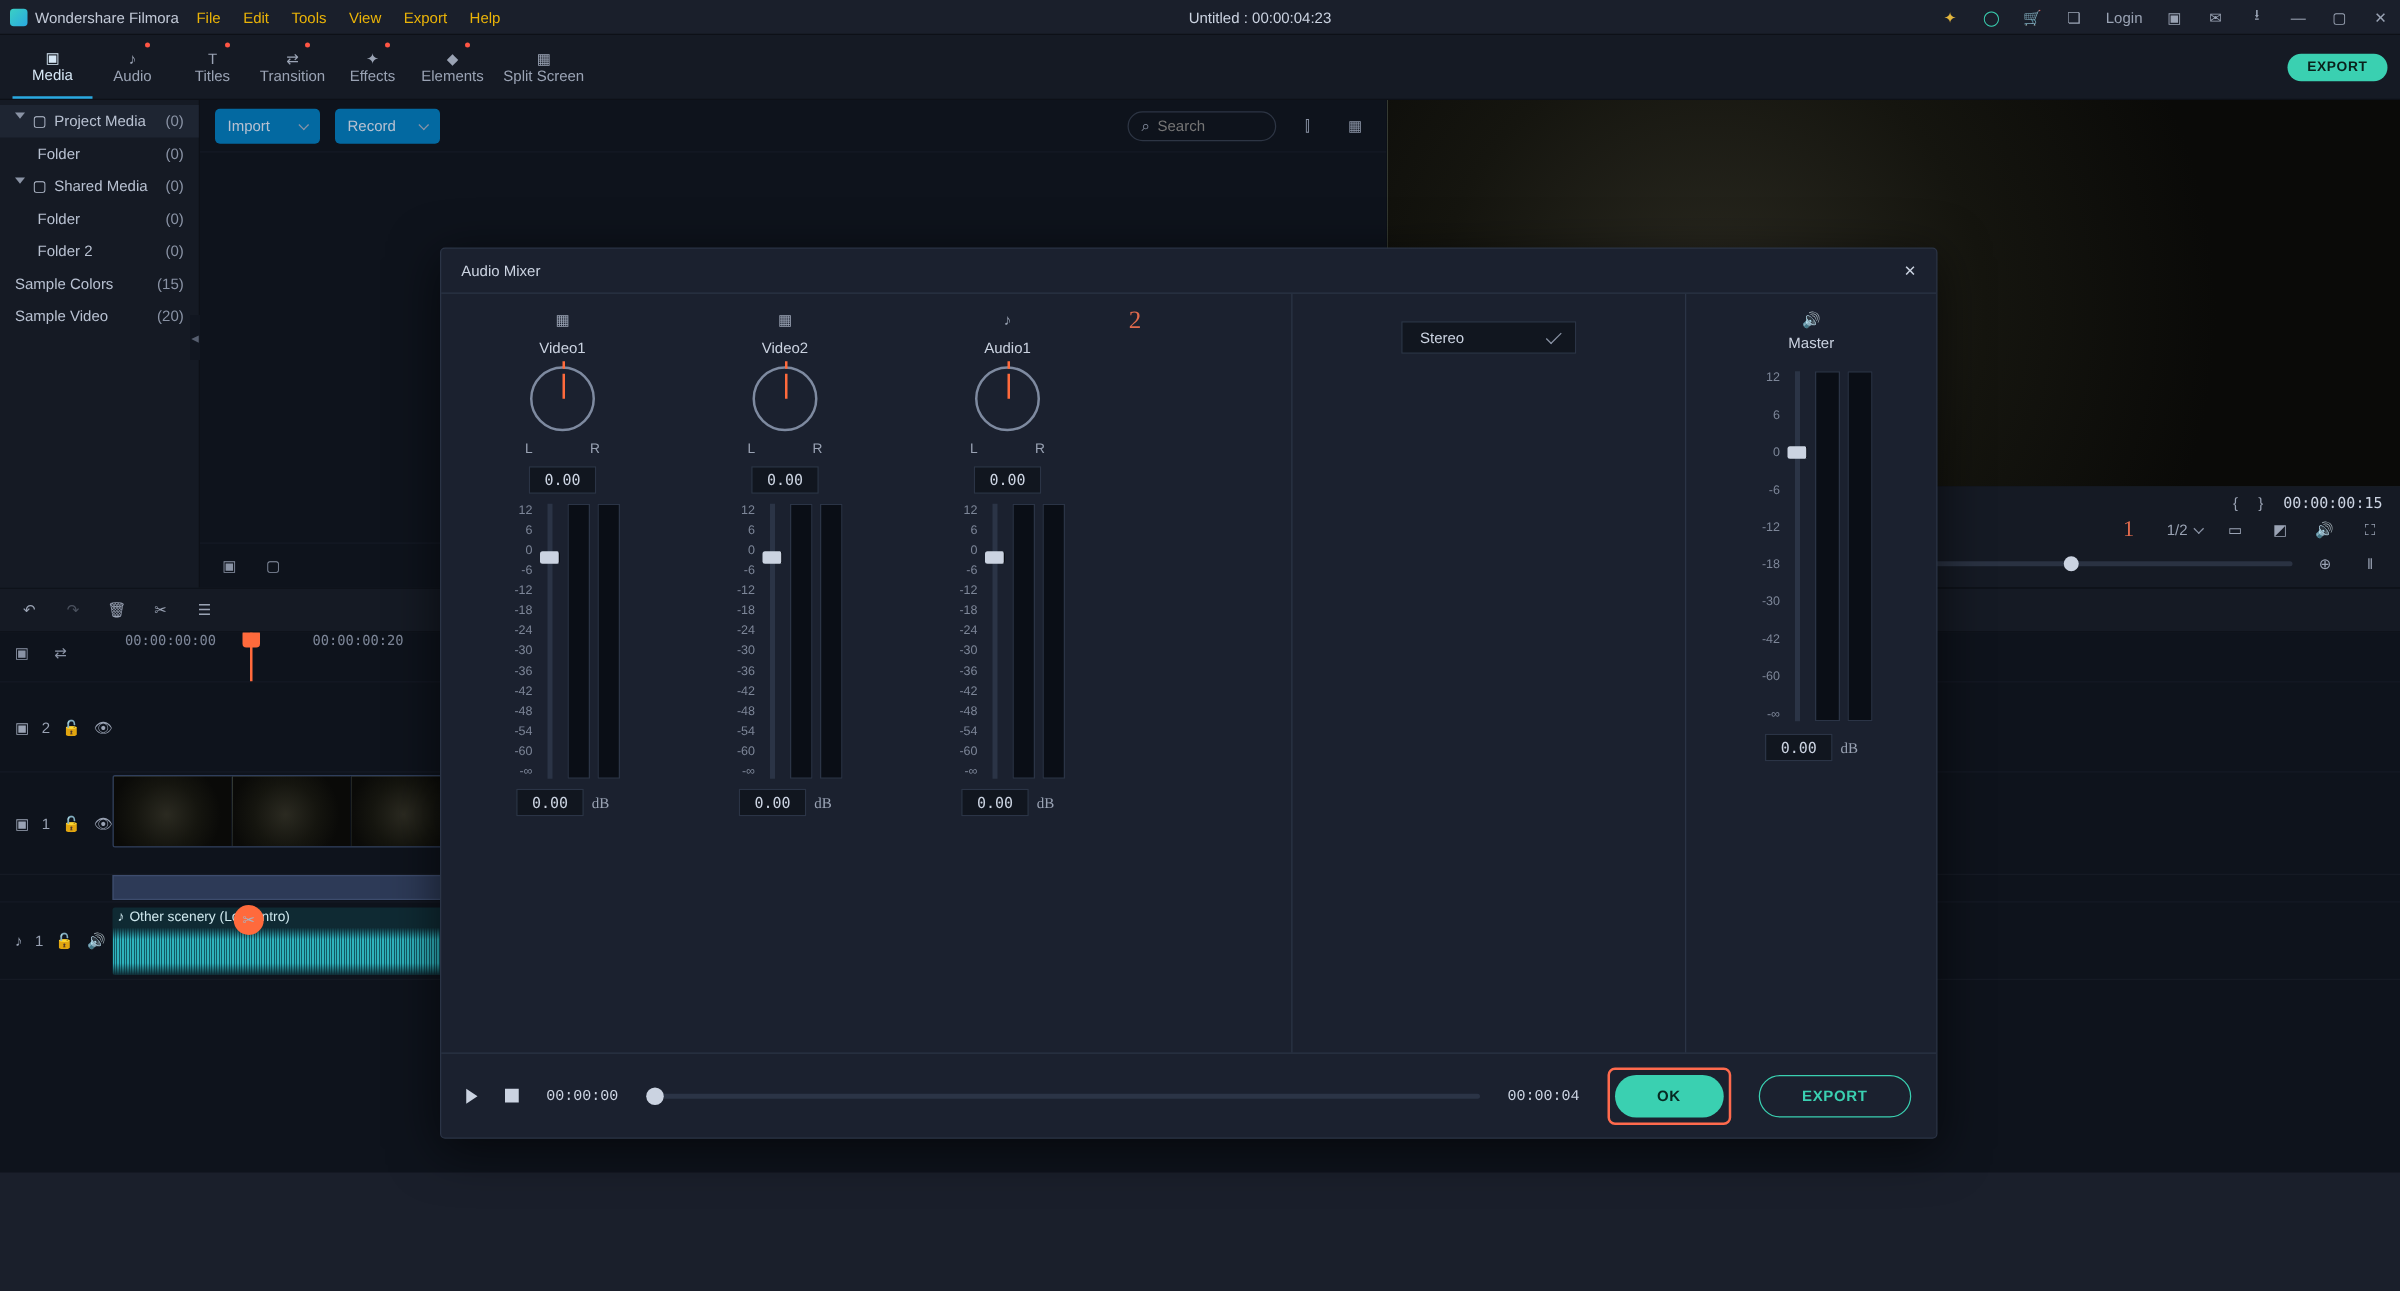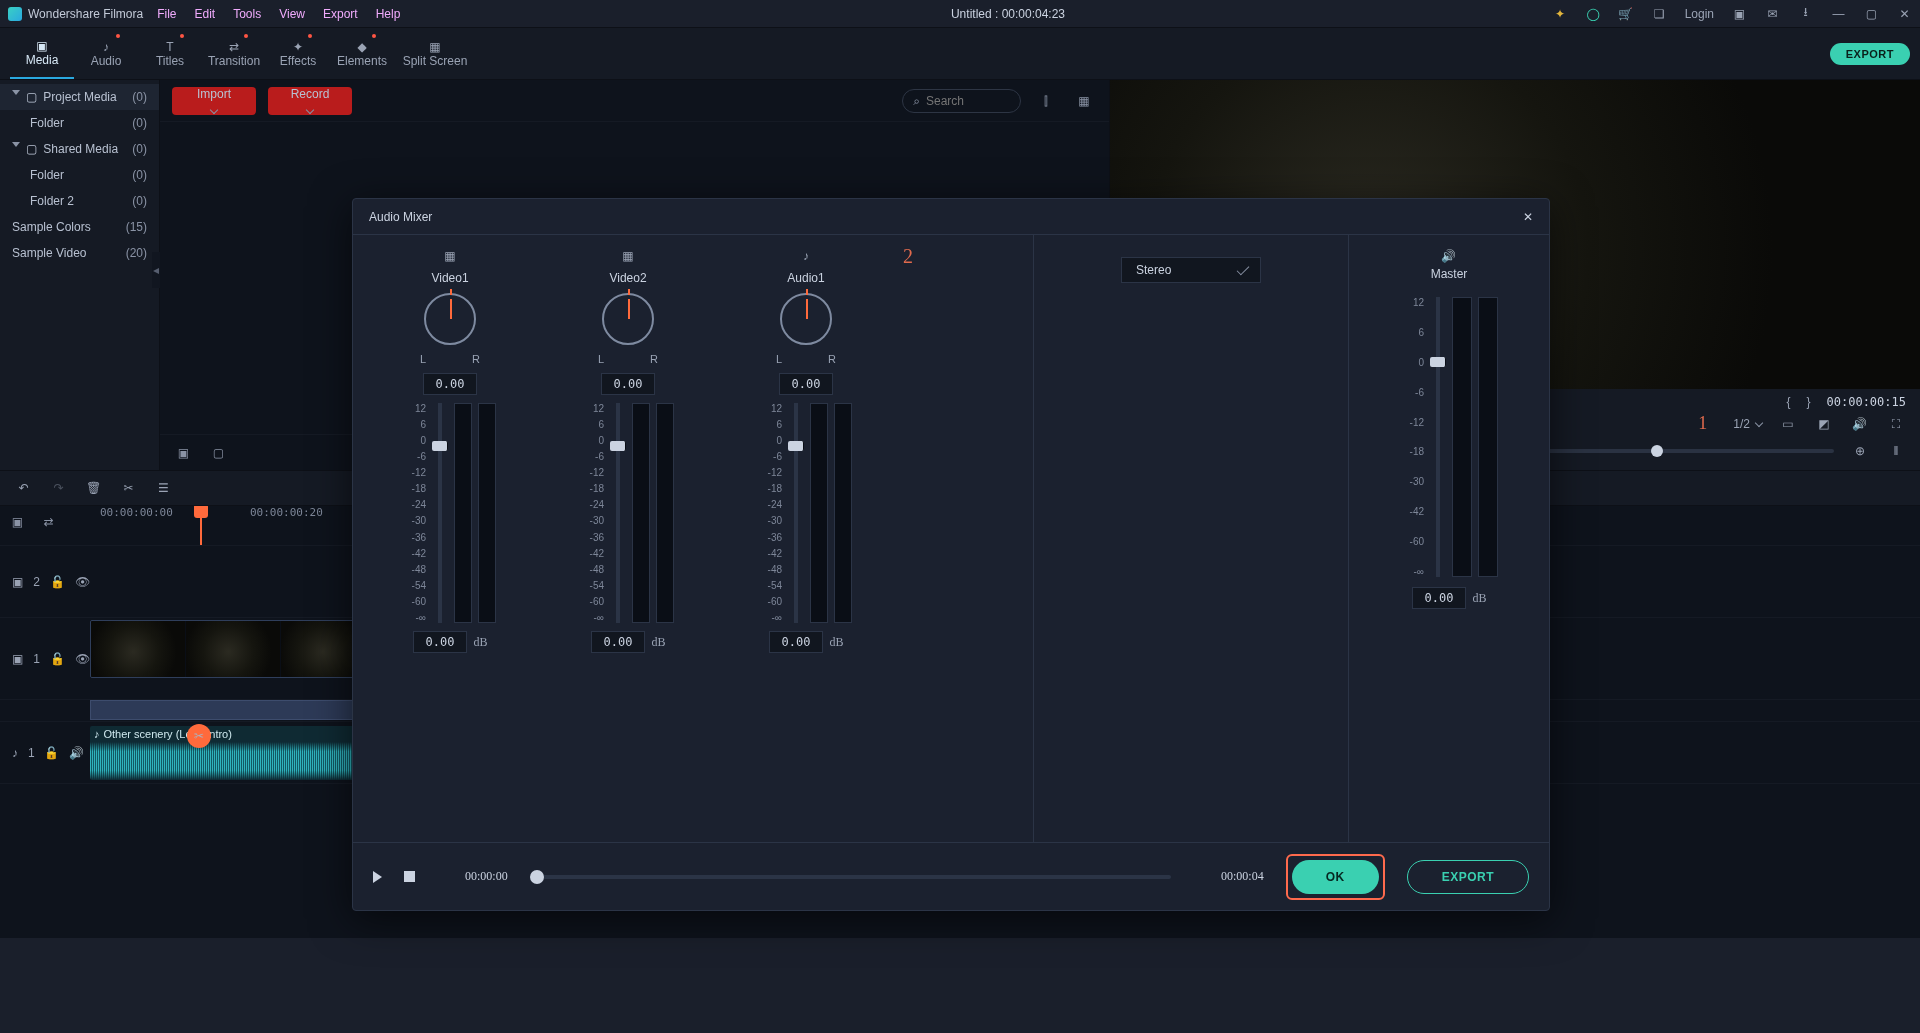--- a/index.html
+++ b/index.html
@@ -3,21 +3,21 @@
 <meta charset="utf-8">
 <style>
 * { margin: 0; padding: 0; box-sizing: border-box; font-family: "Segoe UI", Arial, sans-serif; }
 body { background: #1a1f2b; color: #aab2c0; width: 1920px; height: 1033px; overflow: hidden; position: relative; user-select: none; font-size: 12px; }
 
 
 .titlebar { height: 28px; background: #1a1f2b; display: flex; align-items: center; padding: 0 8px; gap: 14px; border-bottom: 1px solid #0d1017; }
 .titlebar .brand { display: flex; align-items: center; gap: 6px; }
 .brand-logo { width: 14px; height: 14px; background: linear-gradient(135deg,#3ad0c4,#2aa9e0); border-radius: 3px; position: relative; }
 .titlebar .app-name { font-weight: 400; color: #c3cad8; }
-.titlebar .menu { display: flex; gap: 18px; color: #f0abfc; }
+.titlebar .menu { display: flex; gap: 18px; color: #eab308; }
 .titlebar .menu span { cursor: default; }
 .titlebar .doc-title { position: absolute; left: 50%; transform: translateX(-50%); color: #cbd3e1; margin-left: 48px; }
 .titlebar .right-icons { margin-left: auto; display: flex; gap: 18px; align-items: center; color: #9aa3b4; }
 .ic { width: 15px; height: 15px; display: inline-flex; align-items: center; justify-content: center; }
 .right-icons .login { font-size: 12px; }
 
 
 .ribbon { height: 52px; background: #151a24; display: flex; align-items: center; padding: 0 10px; border-bottom: 1px solid #0d1017; position: relative; }
 .ribbon .tab { width: 64px; display: flex; flex-direction: column; align-items: center; justify-content: center; position: relative; height: 100%; color: #9aa3b4; }
 .ribbon .tab .dot { width: 4px; height: 4px; border-radius: 50%; background: #ff5544; position: absolute; top: 6px; right: 18px; }
@@ -27,21 +27,21 @@
 
 .main-row { display: flex; height: 390px; }
 .sidebar { width: 160px; background: #151a24; border-right: 1px solid #0d1017; padding: 4px 0; position: relative; }
 .sidebar .node { display: flex; align-items: center; justify-content: space-between; padding: 6px 12px; font-size: 12px; color: #b8c1d1; }
 .sidebar .node.head { background: #1e2532; }
 .sidebar .cnt { color: #8a93a5; }
 .sidebar .collapse-grip { position: absolute; right: -1px; top: 44%; width: 8px; height: 36px; background: #111620; display:flex; align-items:center; justify-content:center; color:#565e6f; }
 
 .media-area { flex: 1; background: #0e131c; border-right: 1px solid #0d1017; display:flex; flex-direction:column; }
 .media-toolbar { height: 42px; display: flex; align-items: center; gap: 12px; padding: 0 12px; border-bottom: 1px solid #151a24; }
-.mt-drop { background: #b91c1c; height: 28px; border-radius: 4px; display: flex; align-items: center; justify-content: space-between; padding: 0 10px; min-width: 84px; color: #b8c1d1; flex-direction: column; }
+.mt-drop { background: #0369a1; height: 28px; border-radius: 4px; display: flex; align-items: center; justify-content: space-between; padding: 0 10px; min-width: 84px; color: #b8c1d1; }
 .search { margin-left: auto; display: flex; align-items: center; gap: 6px; background: transparent; border: 1px solid #2d3544; border-radius: 14px; padding: 4px 10px; color: #8a93a5; }
 .search input { background: transparent; border: none; outline: none; color: #cbd3e1; font-size: 12px; width: 84px; }
 .media-toolbar .tb-ic { width: 26px; height: 26px; display:flex; align-items:center; justify-content:center; color:#8a93a5; }
 
 .media-footer { margin-top: auto; height: 36px; display:flex; align-items:center; gap:20px; padding:0 16px; border-top:1px solid #151a24; color:#8a93a5;}
 
 .preview { width: 810px; background: #000; position: relative; display:flex; flex-direction:column;}
 .preview-img { flex:1; background:
   radial-gradient(circle at 32% 55%, #2b2a21 0%, #15150f 38%, #0a0a08 70%),
   linear-gradient(120deg,#5a6e49 0%, #33402a 20%, transparent 40%),
@@ -127,21 +127,21 @@
 .master-meter-wrap { display:flex; gap:6px; align-items:flex-start;}
 .master-scale { display:flex; flex-direction:column; justify-content:space-between; height:280px; font-size:10px; color:#7d8698; width:24px; text-align:right;}
 .master-meter { width:20px; height:280px; background:#0a0e16; border:1px solid #2b3446;}
 .master .fader-track { height:280px;}
 .master .fader-track .thumb { top:60px;}
 
 .dlg-footer { height:68px; border-top:1px solid #2b3446; display:flex; align-items:center; padding:0 20px; gap:22px;}
 .df-left { display:flex; align-items:center; gap:22px; flex:1;}
 .play-slider { flex:1; height:4px; background:#2b3446; border-radius:2px; position:relative;}
 .play-slider .knob{ position:absolute; left:0; top:-5px; width:14px; height:14px; border-radius:50%; background:#cbd3e1;}
-.tcode { font-family:Liberation Serif, serif; color:#cbd3e1;margin-left:28px;}
+.tcode { font-family:Liberation Mono, monospace; color:#cbd3e1;}
 .btn { height:34px; padding:0 34px; border-radius:17px; display:flex; align-items:center; justify-content:center; font-weight:600; letter-spacing:.5px;}
 .btn-ok { background:#3ad0b1; color:#062821;}
 .btn-ok-wrap { border:2px solid #ff6a4d; padding:4px; border-radius:6px;}
 .btn-cancel { border:1px solid #3ad0b1; color:#3ad0b1; background:transparent;}
 
 .annot-1 { position:absolute; color:#e06a4d; font-size:18px; font-family:serif;}
 .chev { border: solid #8a93a5; border-width: 0 1.5px 1.5px 0; display:inline-block; padding:2.5px;}
 .chev.down { transform: rotate(45deg); margin-bottom:2px;}
 .tri-down { width:0; height:0; border-left:4px solid transparent; border-right:4px solid transparent; border-top:5px solid #8a93a5;}
 .tri-right-fill { width:0; height:0; border-top:6px solid transparent; border-bottom:6px solid transparent; border-left:9px solid #cbd3e1;}

